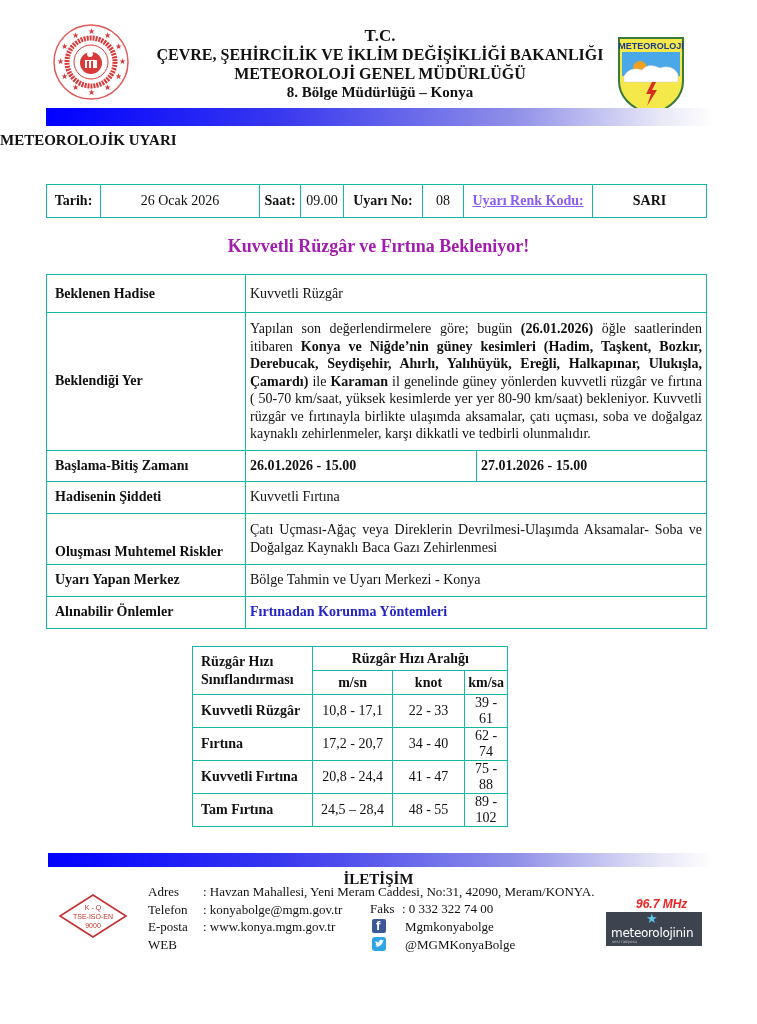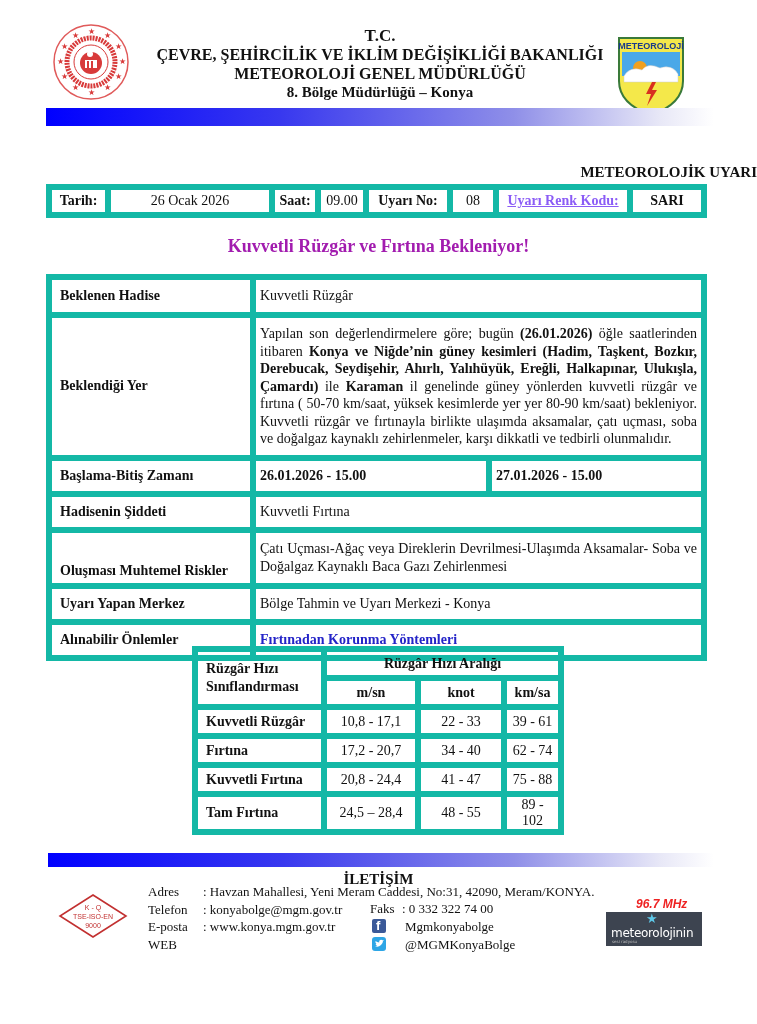--- a/index.html
+++ b/index.html
@@ -4,35 +4,35 @@
 <style>
   html, body { margin:0; padding:0; background:#fff; }
   body { width:757px; height:1024px; position:relative; overflow:hidden;
          font-family:"Liberation Serif", serif; color:#111; }
   .abs { position:absolute; }
   .hdr-text { left:150px; width:460px; top:26px; text-align:center; font-weight:bold; }
   .hdr-text div { line-height:19px; font-size:16px; }
   .hdr-text .l1 { font-size:17px; }
   .hdr-text .l4 { font-size:15px; }
   .bar { height:18px; background:linear-gradient(to right,#0000ff 0%,#3838ef 35%,#8f8fe8 70%,#e8e8f7 92%,#ffffff 100%); }
-  .doc-title { left:0; width:757px; top:164px; text-align:right; font-weight:bold; font-size:15px; }
+  .doc-title { left:0; width:757px; top:132px; text-align:left; font-weight:bold; font-size:15px; }
   table { border-collapse:collapse; }
-  td, th { border:6px solid #14b8a6; font-size:14px; }
+  td, th { border:1px solid #14b8a6; font-size:14px; }
   .t1 { left:46px; top:184px; width:661px; height:34px; }
   .t1 td { text-align:center; padding:0 4px; }
   .b { font-weight:bold; }
   .link { color:#8b5cf6; text-decoration:underline; font-weight:bold; }
   .headline { left:0; width:757px; top:236px; text-align:center; color:#a21caf; font-weight:bold; font-size:18px; }
   .t2 { left:46px; top:274px; width:661px; }
   .t2 td { padding:7px 4px; vertical-align:middle; }
   .t2 td.k { width:186px; font-weight:bold; font-size:14px; padding-left:8px; }
   .t2 td.v { font-size:14px; }
   .just { text-align:justify; line-height:17.5px; font-size:13.8px; }
   .blue { color:#2323c8; font-weight:bold; }
-  .t3 { left:192px; top:646px; width:372px; }
+  .t3 { left:192px; top:646px; width:316px; }
   .t3 td { text-align:center; font-size:14px; height:23px; padding:0 3px; }
   .t3 td.lbl { text-align:left; font-weight:bold; padding-left:8px; }
   .contact-title { left:0; width:757px; top:871px; text-align:center; font-weight:bold; font-size:15px; }
   .ct { font-size:13px; line-height:17.5px; }
 </style>
 </head>
 <body>
 
 <div class="abs" style="left:52px;top:23px;width:78px;height:78px;">
   <svg width="78" height="78" viewBox="0 0 78 78">

